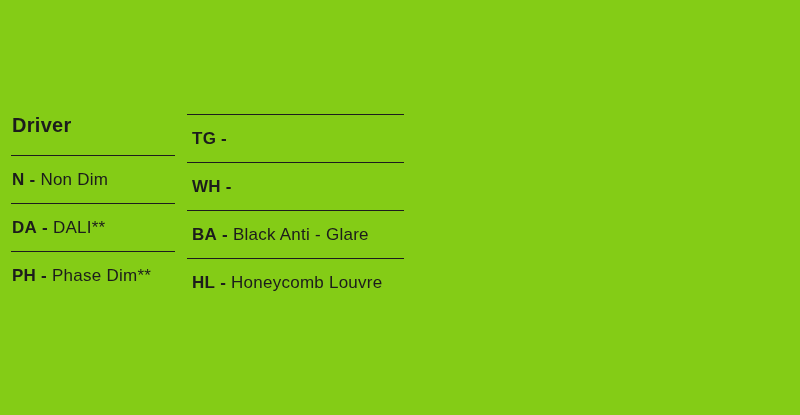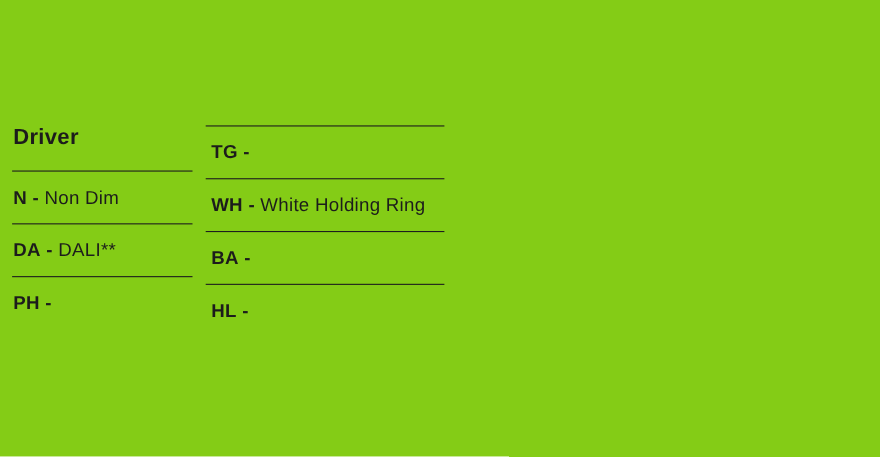--- a/index.html
+++ b/index.html
@@ -73,36 +73,36 @@
 
     <div class="legend-row">
       <span class="code">N</span><span class="sep"> - </span><span class="label">Non Dim</span>
     </div>
 
     <div class="legend-row">
       <span class="code">DA</span><span class="sep"> - </span><span class="label">DALI**</span>
     </div>
 
     <div class="legend-row">
-      <span class="code">PH</span><span class="sep"> - </span>
+      <span class="code">PH</span><span class="sep"> - </span><span class="label">Phase Dim**</span>
     </div>
   </section>
 
   <section class="legend-col col-accessories">
 
     <div class="legend-row">
       <span class="code">TG</span><span class="sep"> - </span>
     </div>
 
     <div class="legend-row">
-      <span class="code">WH</span><span class="sep"> - </span><span class="label">White Holding Ring</span>
+      <span class="code">WH</span><span class="sep"> - </span>
     </div>
 
     <div class="legend-row">
-      <span class="code">BA</span><span class="sep"> - </span>
+      <span class="code">BA</span><span class="sep"> - </span><span class="label">Black Anti - Glare</span>
     </div>
 
     <div class="legend-row">
-      <span class="code">HL</span><span class="sep"> - </span>
+      <span class="code">HL</span><span class="sep"> - </span><span class="label">Honeycomb Louvre</span>
     </div>
   </section>
 
 </div>
 
 </body></html>

